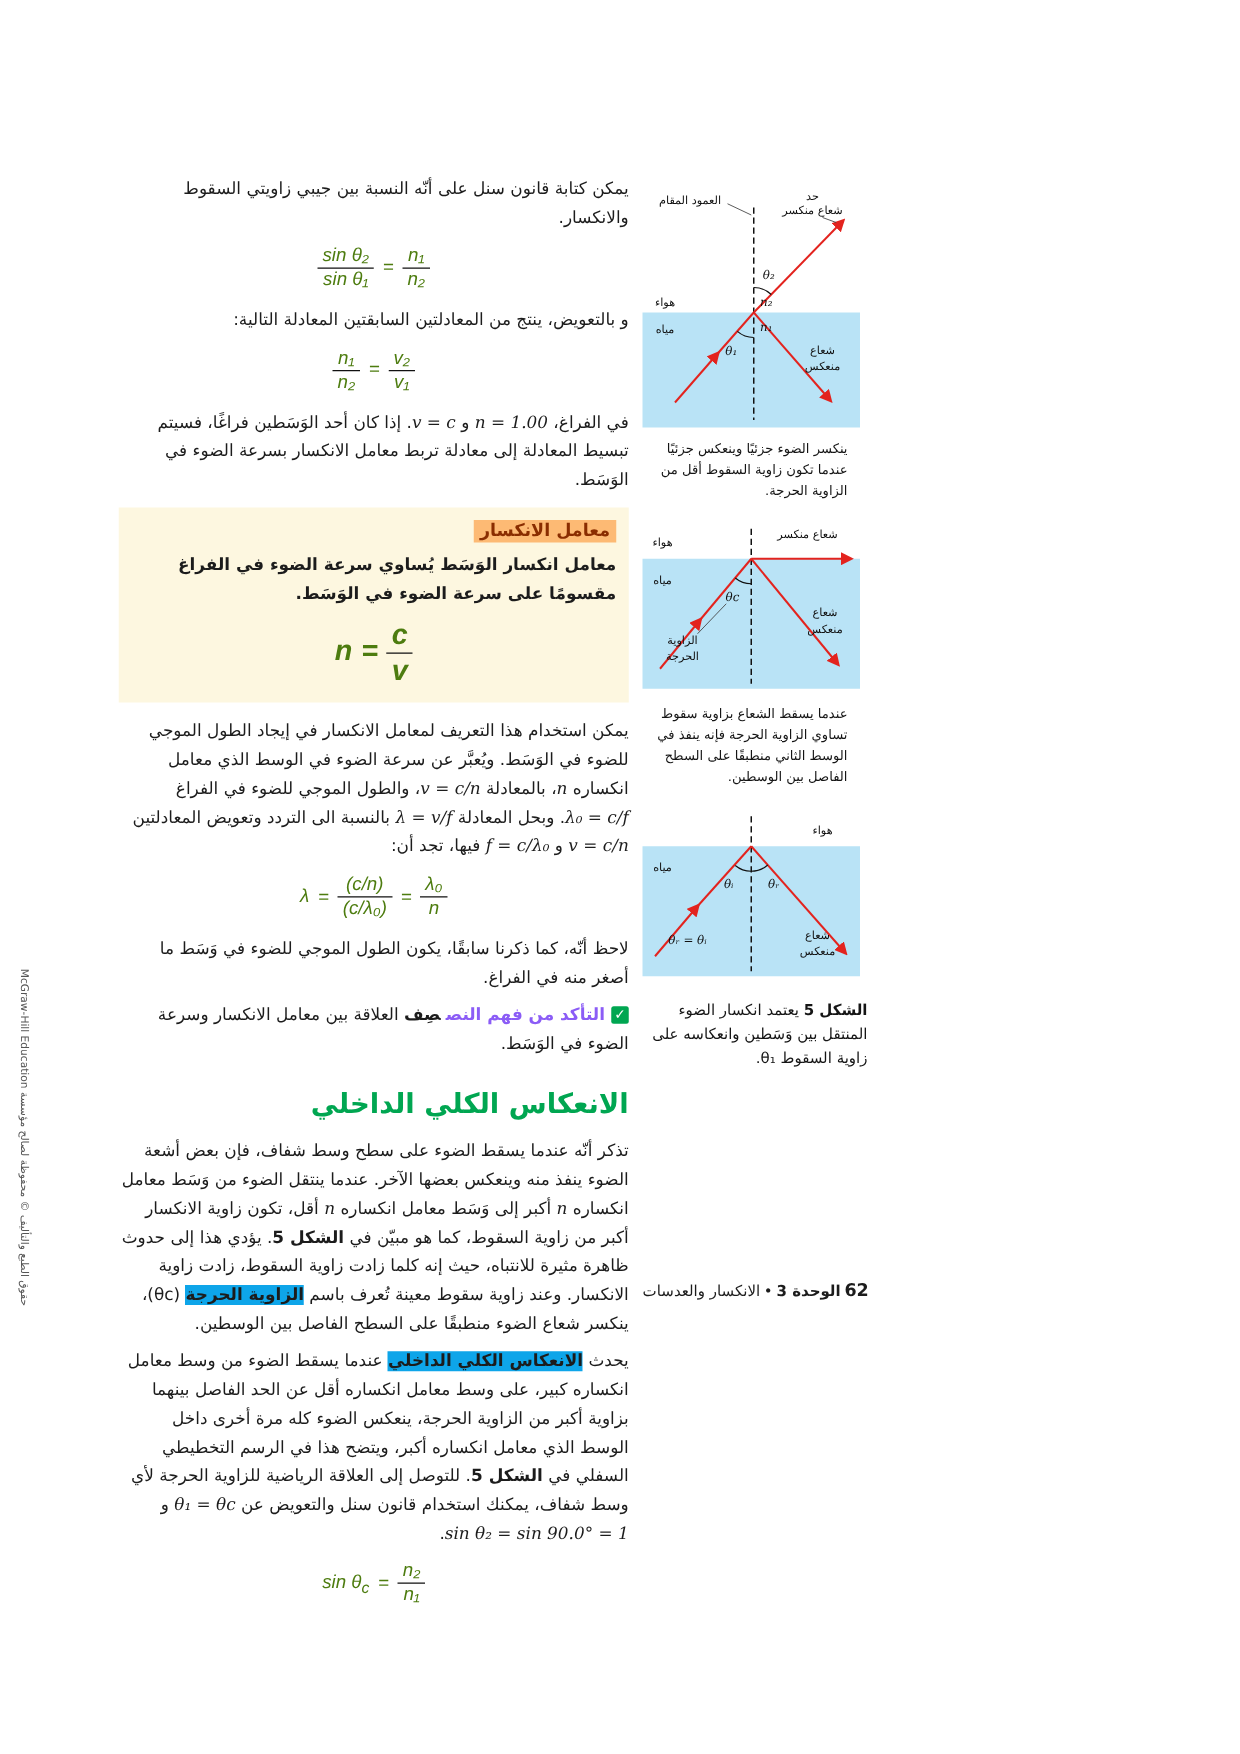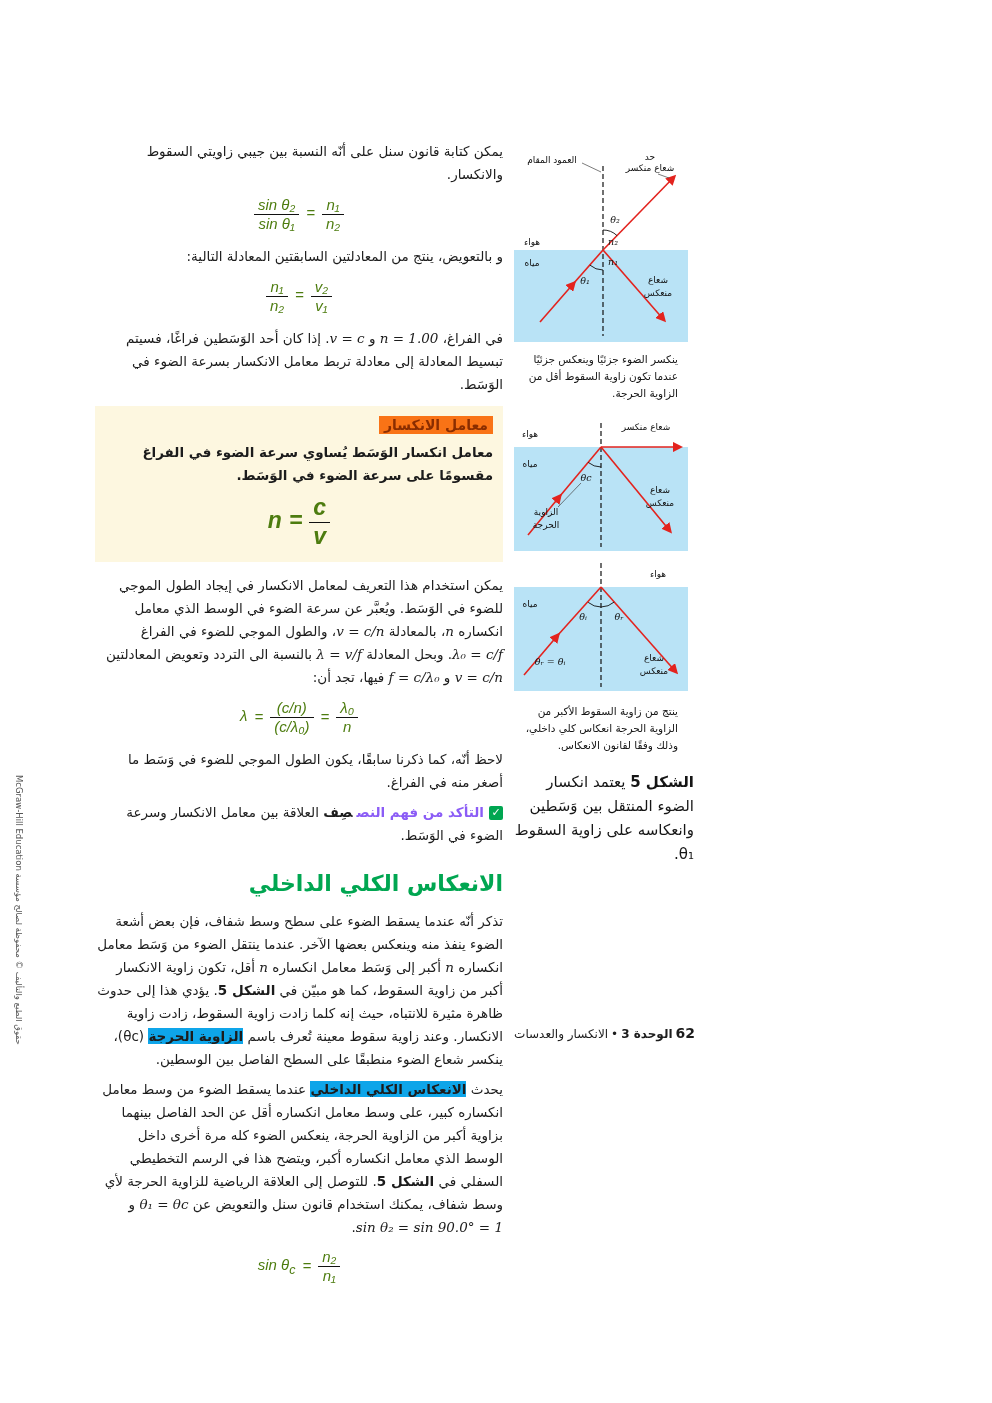--- a/index.html
+++ b/index.html
@@ -27,21 +27,21 @@
     font-family:Liberation Sans, sans-serif; font-style:italic; font-size:15px; color:#4d7c0f;
   }
   .frac { display:inline-block; vertical-align:middle; text-align:center; line-height:1.2; }
   .frac .num { display:block; border-bottom:1.3px solid #111; padding:0 4px; }
   .frac .den { display:block; padding:0 4px; }
   .eqop { margin:0 7px; }
 
   .defbox { background:#fdf7e0; padding:8px 10px 10px; margin:10px 0 12px; }
   .defbox-title { margin-bottom:4px; }
   .hl-title {
-    background:#f97316; color:#8a2d00; font-weight:bold; font-size:14px; padding:1px 5px;
+    background:#fdba74; color:#8a2d00; font-weight:bold; font-size:14px; padding:1px 5px;
   }
   .defbox-body { margin:0 0 4px 0;font-weight:bold; }
   .big-eq { font-size:23px; font-weight:bold; margin:6px 0 2px; }
 
   .check-line { margin-top:10px; }
   .check-icon {
     display:inline-block; width:14px; height:14px; background:#00a651; color:#fff;
     font-size:11px; line-height:14px; text-align:center; border-radius:2px;
     vertical-align:middle; margin-left:5px;
   }
@@ -52,21 +52,21 @@
   }
   .hl-yellow { background:#0ea5e9; font-weight:bold; }
 
   
   .fig-col { position:absolute; top:150px; left:508px; width:186px; direction:rtl; }
   .fig-col svg { display:block; }
   .fig-caption {
     font-size:10.5px; line-height:1.6; text-align:right; color:#151515;
     margin:6px 16px 16px;
   }
-  .figure5-caption { font-size:15px; line-height:1.6; margin-top:12px; color:#151515; }
+  .figure5-caption { font-size:12px; line-height:1.6; margin-top:12px; color:#151515; }
   svg text { font-size:9px; fill:#111; font-family:"DejaVu Sans", sans-serif; }
   svg .svg-math { font-family:"DejaVu Serif", serif; font-style:italic; font-size:9.5px; }
 
   
   .footer {
     position:absolute; top:1025px; left:499px; width:196px;
     direction:rtl; text-align:right; font-size:12px;
   }
   .footer span { margin-left:3px; }
   .pagenum { font-weight:bold; font-size:14px; margin-left:7px; }
@@ -176,20 +176,21 @@
       <line x1="50" y1="90" x2="73" y2="66" stroke="#444" stroke-width="0.7"></line>
       <text x="138" y="13" text-anchor="middle">شعاع منكسر</text>
       <text x="22" y="20" text-anchor="middle">هواء</text>
       <text x="22" y="50" text-anchor="middle">مياه</text>
       <text class="svg-math" x="78" y="64" text-anchor="middle">θc</text>
       <text x="38" y="98" text-anchor="middle">الزاوية</text>
       <text x="38" y="111" text-anchor="middle">الحرجة</text>
       <text x="152" y="76" text-anchor="middle">شعاع</text>
       <text x="152" y="89" text-anchor="middle">منعكس</text>
     </svg>
+    <p class="fig-caption">عندما يسقط الشعاع بزاوية سقوط تساوي الزاوية الحرجة فإنه ينفذ في الوسط الثاني منطبقًا على السطح الفاصل بين الوسطين.</p>
 
     <svg width="186" height="140" viewBox="0 0 186 140">
       <defs>
         <marker id="arr3" viewBox="0 0 10 10" refX="7" refY="5" markerWidth="6.5" markerHeight="6.5" orient="auto">
           <path d="M0,0 L10,5 L0,10 Z" fill="#e3231e"></path>
         </marker>
       </defs>
       <rect x="6" y="30" width="174" height="104" fill="#b9e3f6"></rect>
       <line x1="93" y1="6" x2="93" y2="130" stroke="#111" stroke-width="1.2" stroke-dasharray="5 3"></line>
       <line x1="16" y1="118" x2="50" y2="78" stroke="#e3231e" stroke-width="1.6" marker-end="url(#arr3)"></line>
@@ -198,21 +199,20 @@
       <path d="M 80.2 45.4 A 20 20 0 0 0 93 50" stroke="#111" fill="none" stroke-width="0.9"></path>
       <path d="M 93 50 A 20 20 0 0 0 106.2 45" stroke="#111" fill="none" stroke-width="0.9"></path>
       <text x="150" y="20" text-anchor="middle">هواء</text>
       <text x="22" y="50" text-anchor="middle">مياه</text>
       <text class="svg-math" x="75" y="63" text-anchor="middle">θᵢ</text>
       <text class="svg-math" x="111" y="63" text-anchor="middle">θᵣ</text>
       <text class="svg-math" x="42" y="108" text-anchor="middle" direction="ltr">θᵣ = θᵢ</text>
       <text x="146" y="104" text-anchor="middle">شعاع</text>
       <text x="146" y="117" text-anchor="middle">منعكس</text>
     </svg>
-    <p class="fig-caption">ينتج من زاوية السقوط الأكبر من الزاوية الحرجة انعكاس كلي داخلي، وذلك وفقًا لقانون الانعكاس.</p>
 
     <p class="figure5-caption"><span class="bold">الشكل 5</span><span> يعتمد انكسار الضوء المنتقل بين وَسَطين وانعكاسه على زاوية السقوط θ₁.</span></p>
 
   </div>
 
   <div class="footer">
     <span class="pagenum">62</span><span class="bold">الوحدة 3</span><span>•</span><span>الانكسار والعدسات</span>
   </div>
 
   <div class="copyright">حقوق الطبع والتأليف © محفوظة لصالح مؤسسة McGraw-Hill Education</div>

